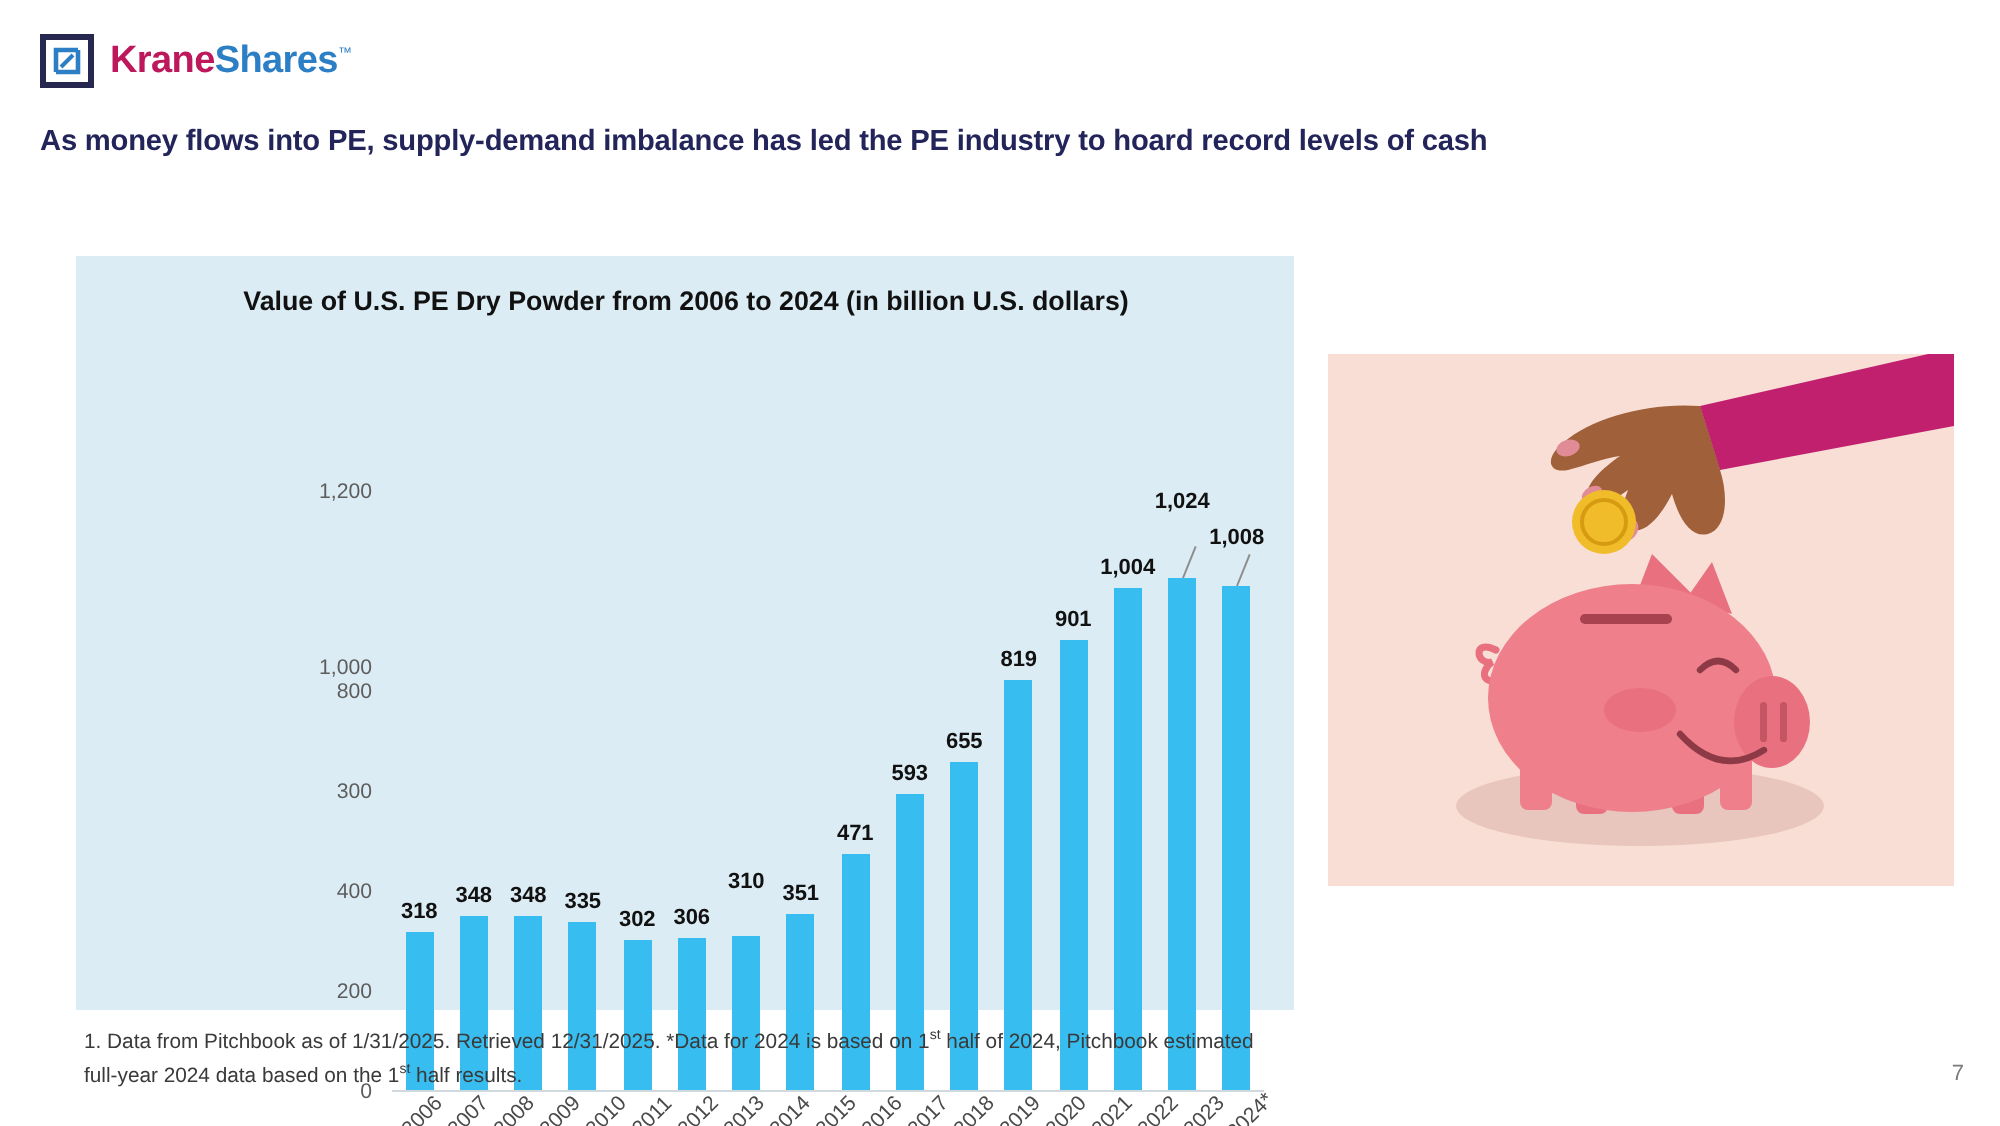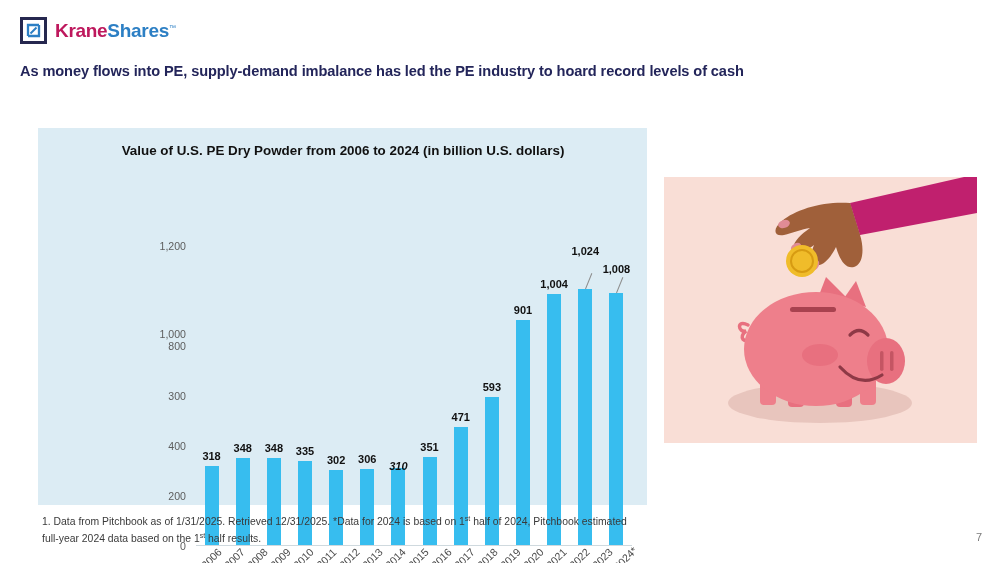--- a/index.html
+++ b/index.html
@@ -149,33 +149,41 @@
             <div class="bar-slot">
               <div class="bar" style="height: 75.5px;"></div>
               <div class="bar-label" style="bottom: 79.5px;">302</div>
             </div>
             <div class="bar-slot">
               <div class="bar" style="height: 76.5px;"></div>
               <div class="bar-label" style="bottom: 80.5px;">306</div>
             </div>
             <div class="bar-slot">
               <div class="bar" style="height: 77.5px;"></div>
-              <div class="bar-label" style="bottom: 73px; font-style: italic;">310</div>
+              <div class="bar-label" style="bottom: 98px;">310</div>
             </div>
             <div class="bar-slot">
               <div class="bar" style="height: 87.75px;"></div>
               <div class="bar-label" style="bottom: 91.75px;">351</div>
             </div>
             <div class="bar-slot">
               <div class="bar" style="height: 117.75px;"></div>
               <div class="bar-label" style="bottom: 121.75px;">471</div>
             </div>
             <div class="bar-slot">
               <div class="bar" style="height: 148.25px;"></div>
               <div class="bar-label" style="bottom: 152.25px;">593</div>
+            </div>
+            <div class="bar-slot">
+              <div class="bar" style="height: 163.75px;"></div>
+              <div class="bar-label" style="bottom: 167.75px;">655</div>
+            </div>
+            <div class="bar-slot">
+              <div class="bar" style="height: 204.75px;"></div>
+              <div class="bar-label" style="bottom: 208.75px;">819</div>
             </div>
             <div class="bar-slot">
               <div class="bar" style="height: 225.25px;"></div>
               <div class="bar-label" style="bottom: 229.25px;">901</div>
             </div>
             <div class="bar-slot">
               <div class="bar" style="height: 251px;"></div>
               <div class="bar-label" style="bottom: 255px;">1,004</div>
             </div>
             <div class="bar-slot">

